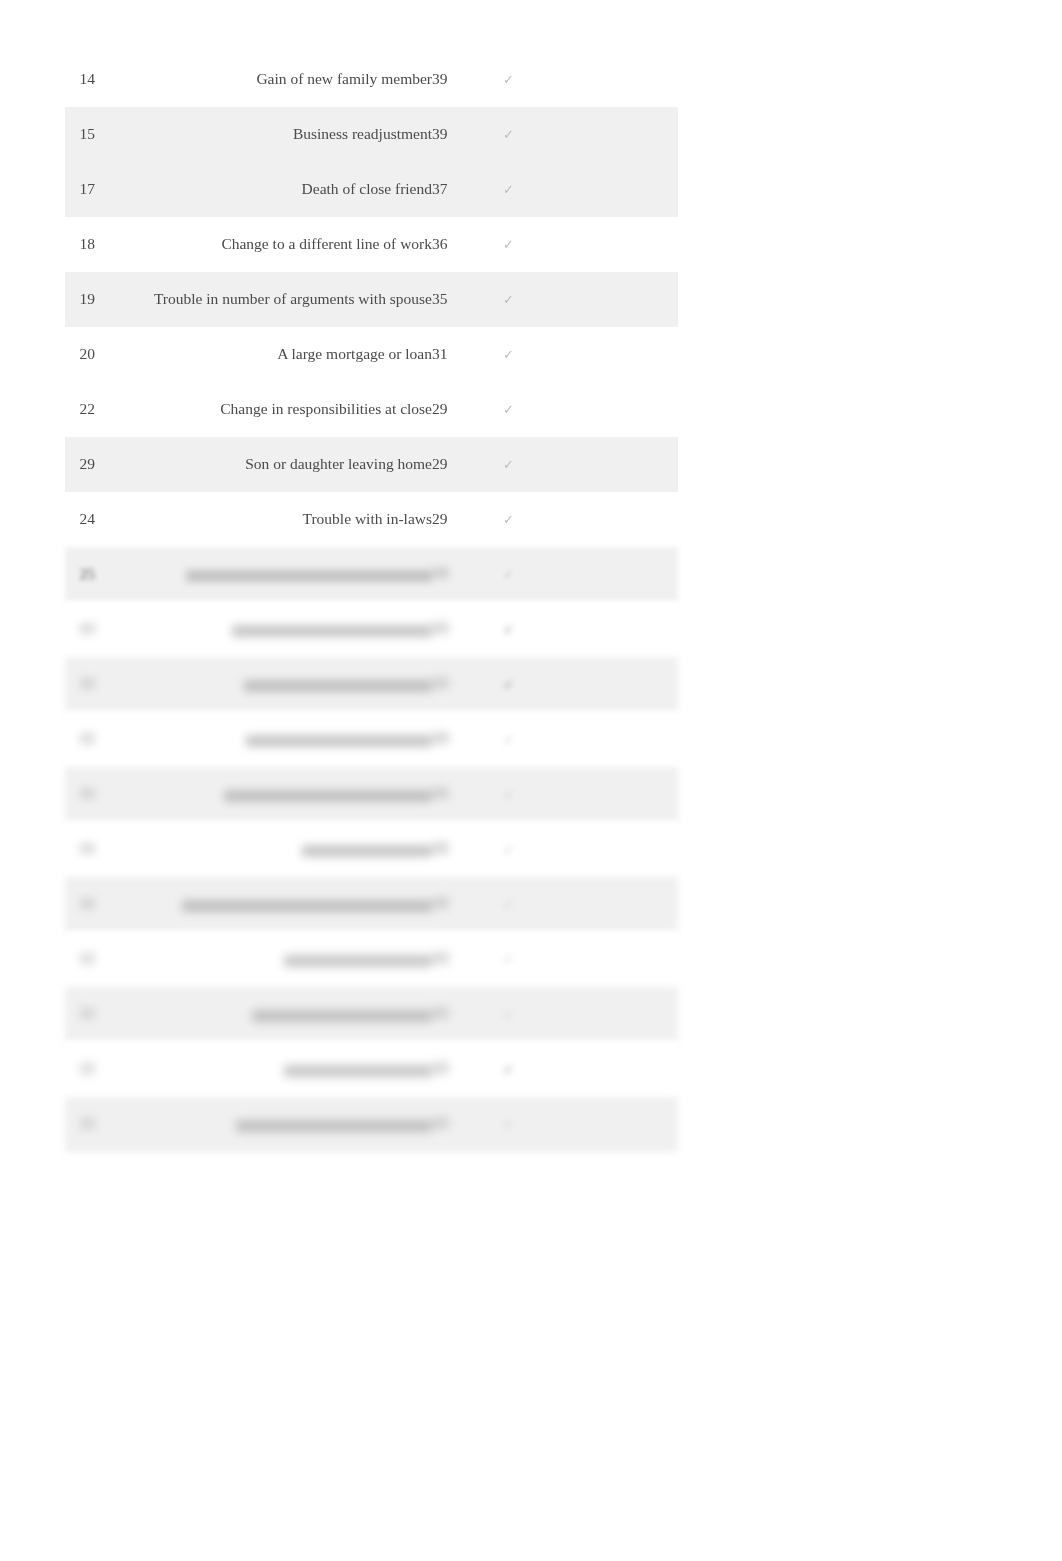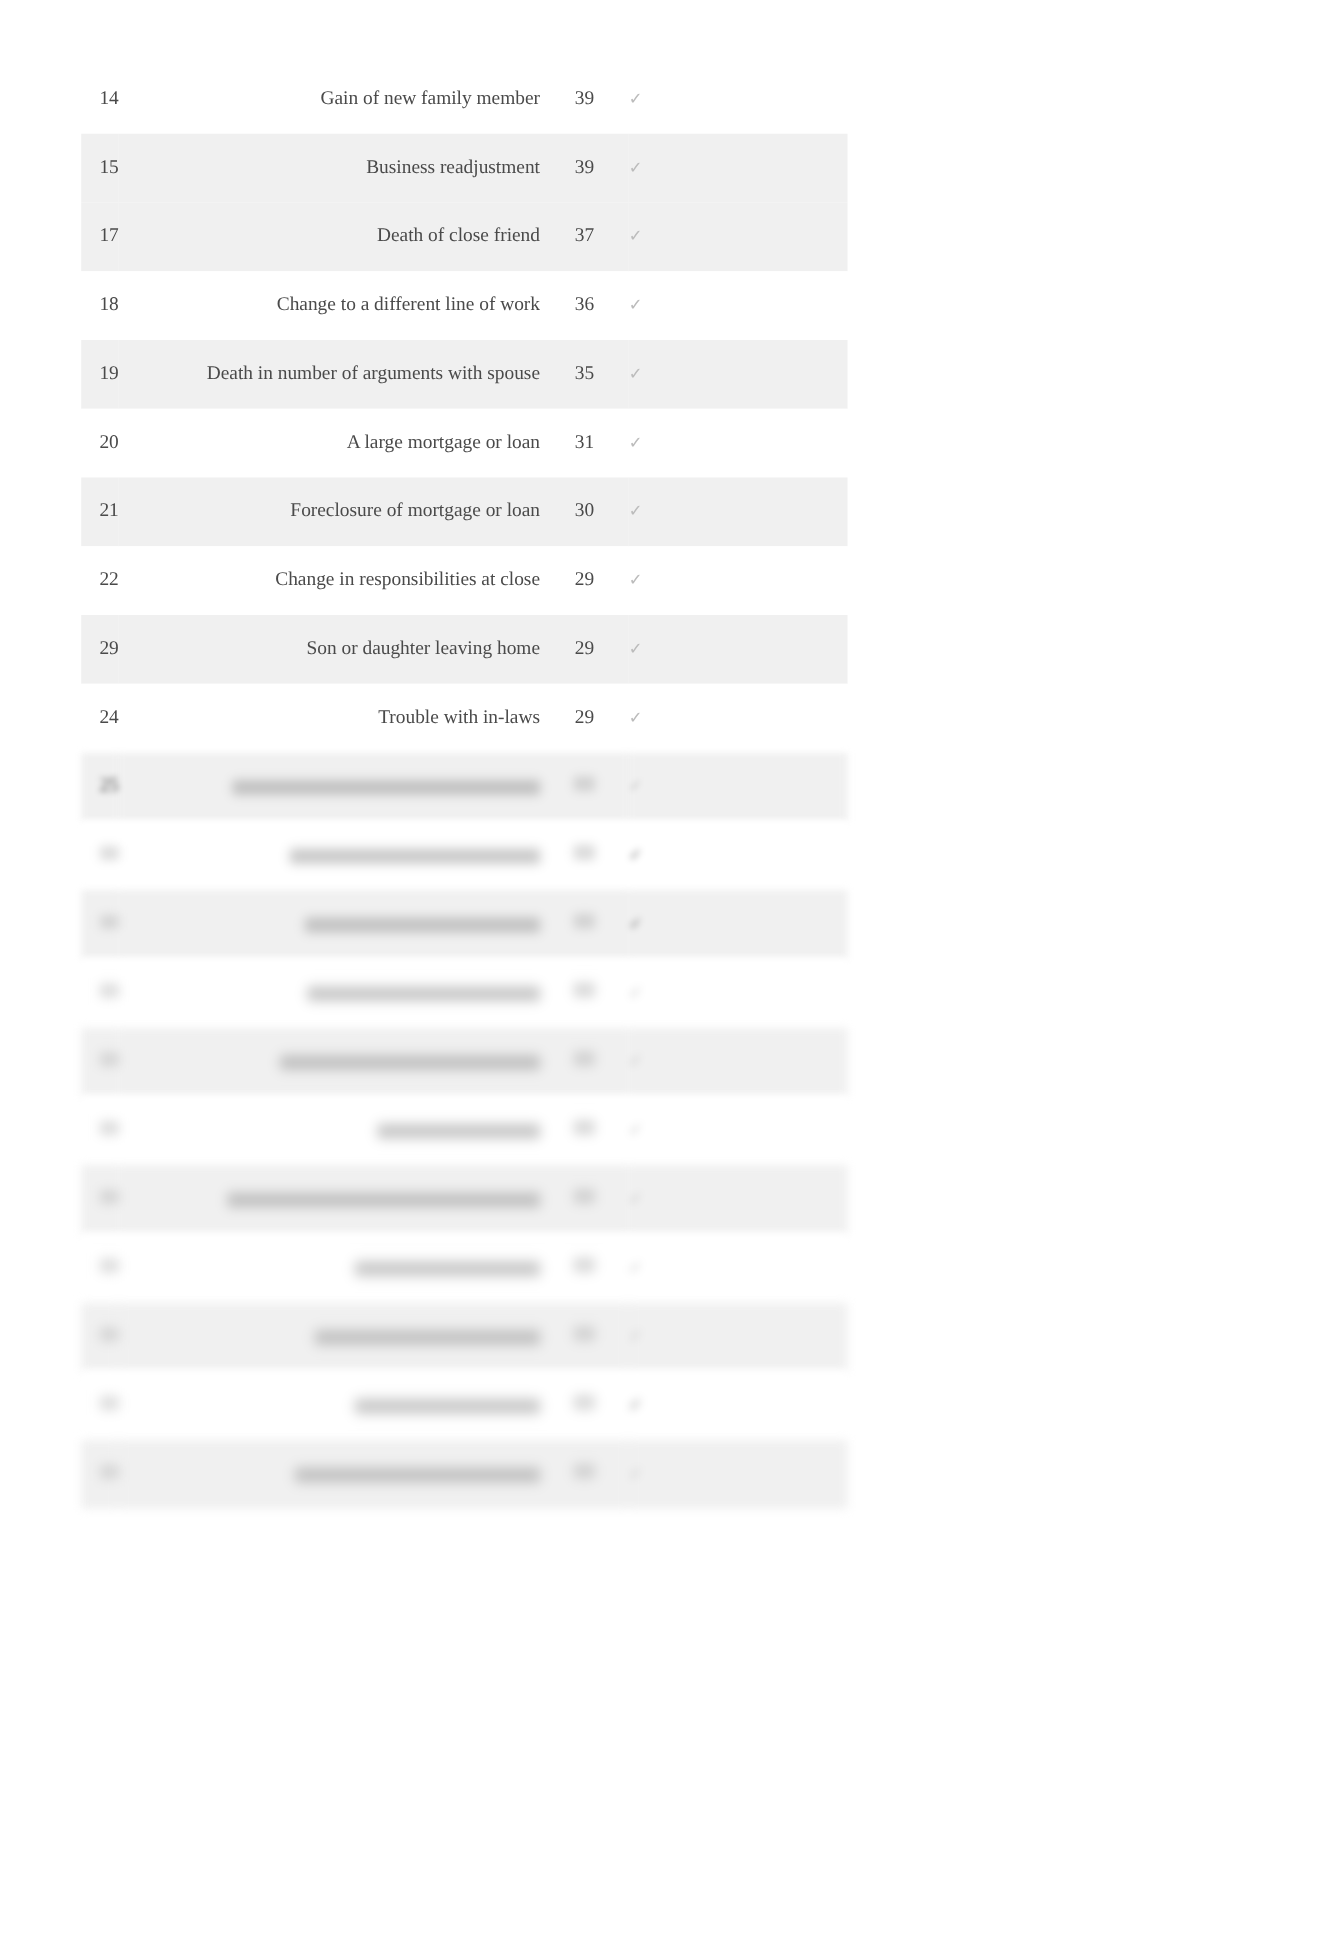--- a/index.html
+++ b/index.html
@@ -60,21 +60,21 @@
     width: 337px;
     text-align: right;
     padding-left: 0px;
     color: #4a4a4a;
     border-right: 1px solid #e6e6e6;
     padding-right: 6px;
   }
 
   td.col-score {
     width: 71px;
-    text-align: center;
+    text-align: left;
     color: #4a4a4a;
     font-size: 15px;
     border-right: 1px solid #e6e6e6;
   }
 
   td.col-check {
     width: 175px;
     text-align: left;
     padding-left: 62px;
   }
@@ -148,36 +148,30 @@
           <td class="col-check"><span class="checkmark">✓</span></td>
         </tr>
         <tr class="stripe-light">
           <td class="col-num">18</td>
           <td class="col-event">Change to a different line of work</td>
           <td class="col-score">36</td>
           <td class="col-check"><span class="checkmark">✓</span></td>
         </tr>
         <tr class="stripe-dark">
           <td class="col-num">19</td>
-          <td class="col-event">Death in number of arguments with spouse</td>
+          <td class="col-event">Trouble in number of arguments with spouse</td>
           <td class="col-score">35</td>
           <td class="col-check"><span class="checkmark">✓</span></td>
         </tr>
         <tr class="stripe-light">
           <td class="col-num">20</td>
           <td class="col-event">A large mortgage or loan</td>
           <td class="col-score">31</td>
           <td class="col-check"><span class="checkmark">✓</span></td>
         </tr>
-        <tr class="stripe-dark">
-          <td class="col-num">21</td>
-          <td class="col-event">Foreclosure of mortgage or loan</td>
-          <td class="col-score">30</td>
-          <td class="col-check"><span class="checkmark">✓</span></td>
-        </tr>
         <tr class="stripe-light">
           <td class="col-num">22</td>
           <td class="col-event">Change in responsibilities at close</td>
           <td class="col-score">29</td>
           <td class="col-check"><span class="checkmark">✓</span></td>
         </tr>
         <tr class="stripe-dark">
           <td class="col-num">29</td>
           <td class="col-event">Son or daughter leaving home</td>
           <td class="col-score">29</td>

